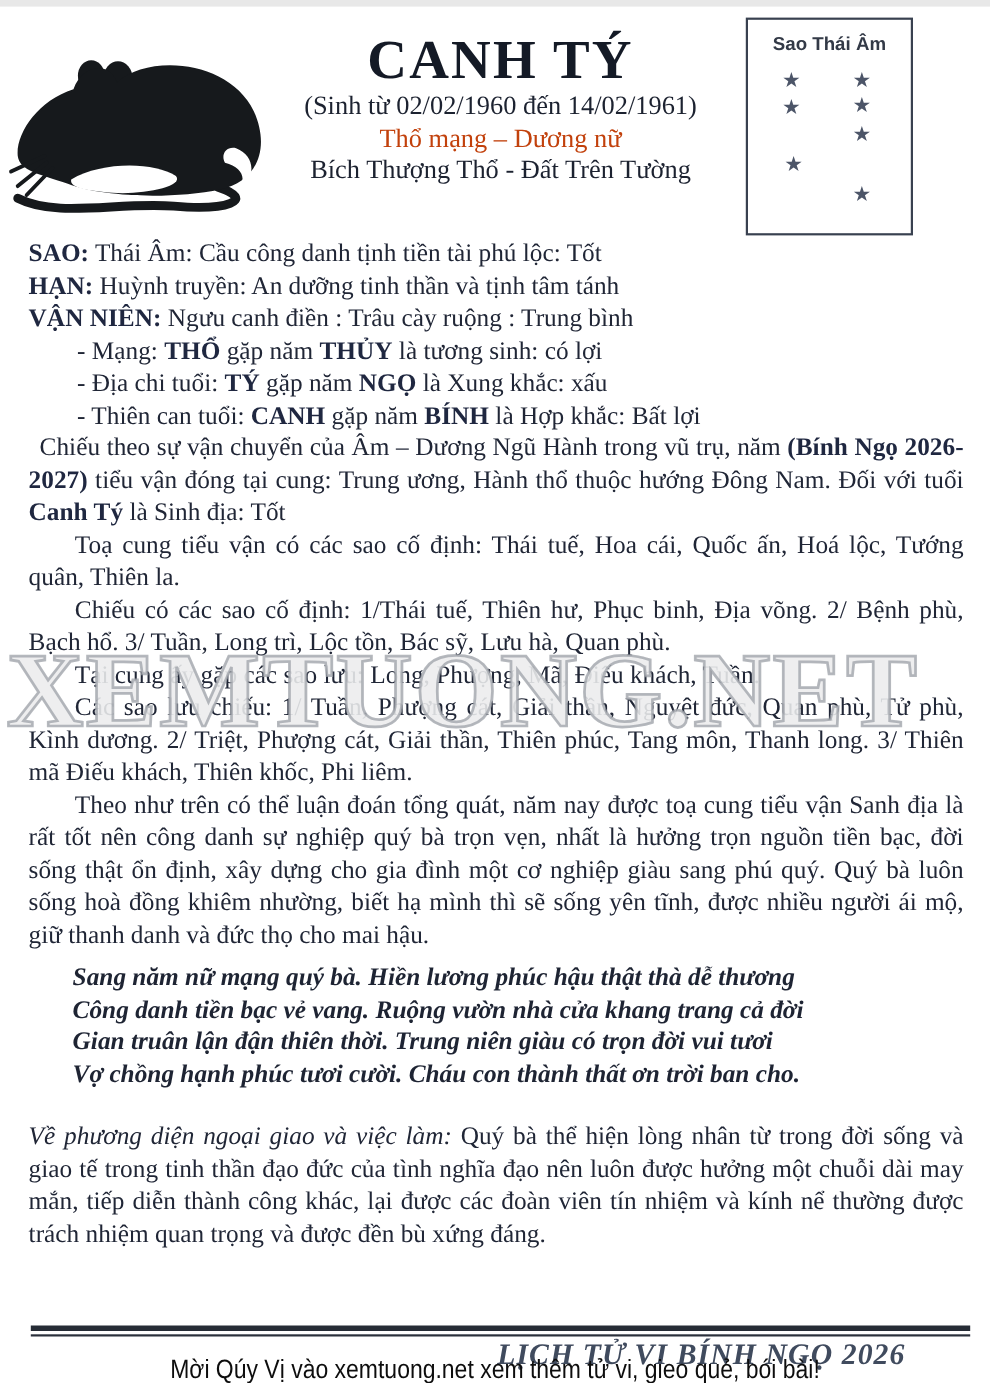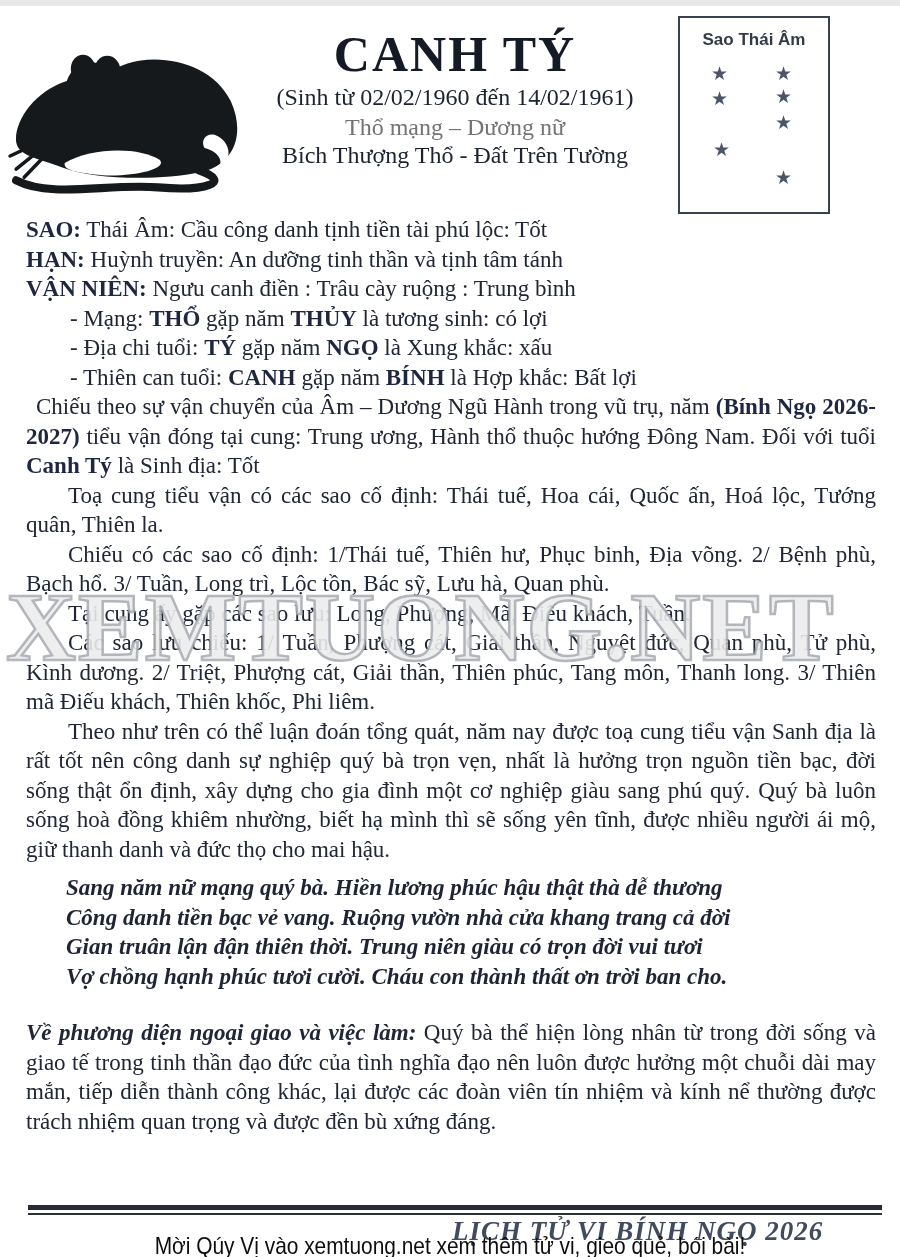--- a/index.html
+++ b/index.html
@@ -8,21 +8,21 @@
     background:#ffffff;overflow:hidden;
     font-family:"Liberation Serif","DejaVu Serif",serif;
     color:#202636;
   }
   
   .rat{position:absolute;left:6px;top:22px;width:238px;height:178px;z-index:1;}
   .header{position:absolute;left:238px;top:20px;width:434px;text-align:center;z-index:2;}
   .hdr-title{font-size:50px;font-weight:bold;letter-spacing:2px;color:#141a26;line-height:56px;}
   .hdr-age{font-size:31px;line-height:38px;color:#1c2230;}
   .hdr-birth{font-size:24px;line-height:31px;color:#1c2230;}
-  .hdr-menh{font-size:24px;line-height:28px;color:#737373;}
+  .hdr-menh{font-size:24px;line-height:28px;color:#c2410c;}
   .hdr-napam{font-size:24px;line-height:29px;color:#1c2230;}
   
   .star-box{
     position:absolute;left:678px;top:10px;width:148px;height:194px;
     border:2px solid #394150;z-index:2;background:#fff;
   }
   .star-box-title{
     position:absolute;left:0;top:12px;width:100%;text-align:center;
     font-family:"Liberation Sans","DejaVu Sans",sans-serif;
     font-weight:bold;font-size:17px;color:#333a47;
@@ -48,21 +48,21 @@
   .plainline{white-space:nowrap;}
   .dashline{padding-left:44px;white-space:nowrap;}
   .para{text-align:justify;}
   .ind10{text-indent:10px;}
   .ind42{text-indent:42px;}
   .verse{
     margin-top:9px;padding-left:40px;
     font-weight:bold;font-style:italic;font-size:23px;line-height:29.5px;color:#1e2433;
   }
   .outlook{margin-top:27px;text-align:justify;}
-  .outlook .lead{font-weight:bold;font-style:italic;}
+  .outlook .lead{font-weight:normal;font-style:italic;}
   
   .rule-thick{position:absolute;left:28px;top:1199px;width:854px;height:5px;background:#262c36;z-index:2;}
   .rule-thin{position:absolute;left:28px;top:1207px;width:854px;height:2px;background:#2b313c;z-index:2;}
   .series{
     position:absolute;left:452px;top:1210px;z-index:2;white-space:nowrap;
     font-family:"Liberation Serif","DejaVu Serif",serif;
     font-weight:bold;font-style:italic;font-size:27px;letter-spacing:1px;color:#404b5e;
   }
   .caption{
     position:absolute;left:0;top:1226px;width:900px;text-align:center;z-index:4;

